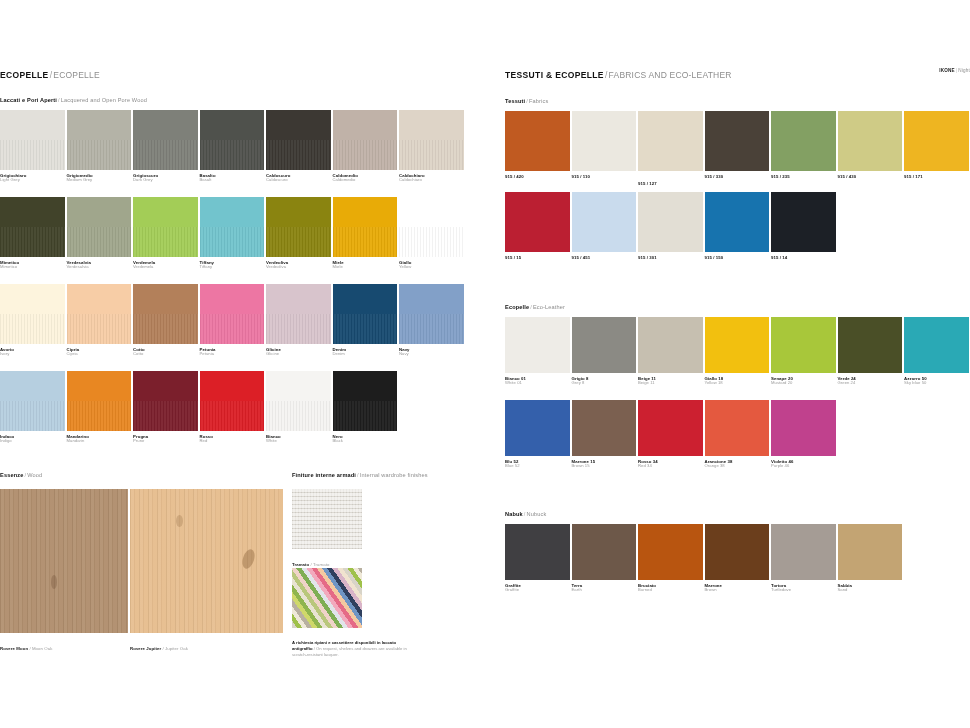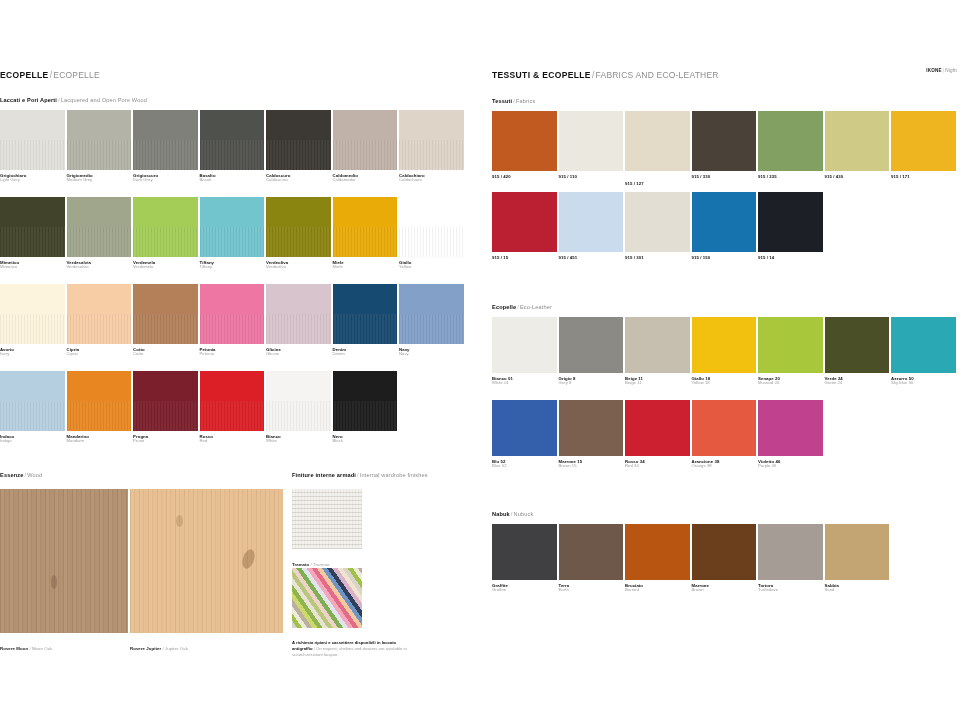--- a/index.html
+++ b/index.html
@@ -5,21 +5,21 @@
   html,body{margin:0;padding:0;background:#ffffff;}
   body{
     width:970px;height:728px;position:relative;overflow:hidden;
     font-family:"Liberation Sans","DejaVu Sans",sans-serif;
     color:#1a1a1a;-webkit-font-smoothing:antialiased;
   }
   .page{position:absolute;inset:0;}
 
   
   .col-left{position:absolute;left:0px;top:0px;width:470px;height:728px;}
-  .col-right{position:absolute;left:492px;top:0px;width:465px;height:620px;}
+  .col-right{position:absolute;left:505px;top:0px;width:465px;height:620px;}
 
   
   .sec-title{font-size:8.5px;letter-spacing:.35px;line-height:1;white-space:nowrap;}
   .sec-title .it{font-weight:bold;color:#111;}
   .sec-title .sep{color:#9a9a9a;font-weight:normal;padding:0 1px;}
   .sec-title .en{color:#8d8d8d;font-weight:normal;letter-spacing:.2px;}
 
   .sub-title{font-size:5.6px;letter-spacing:.15px;line-height:1;white-space:nowrap;}
   .sub-title .it{font-weight:bold;color:#111;}
   .sub-title .sep{color:#a5a5a5;font-weight:normal;padding:0 1px;}

